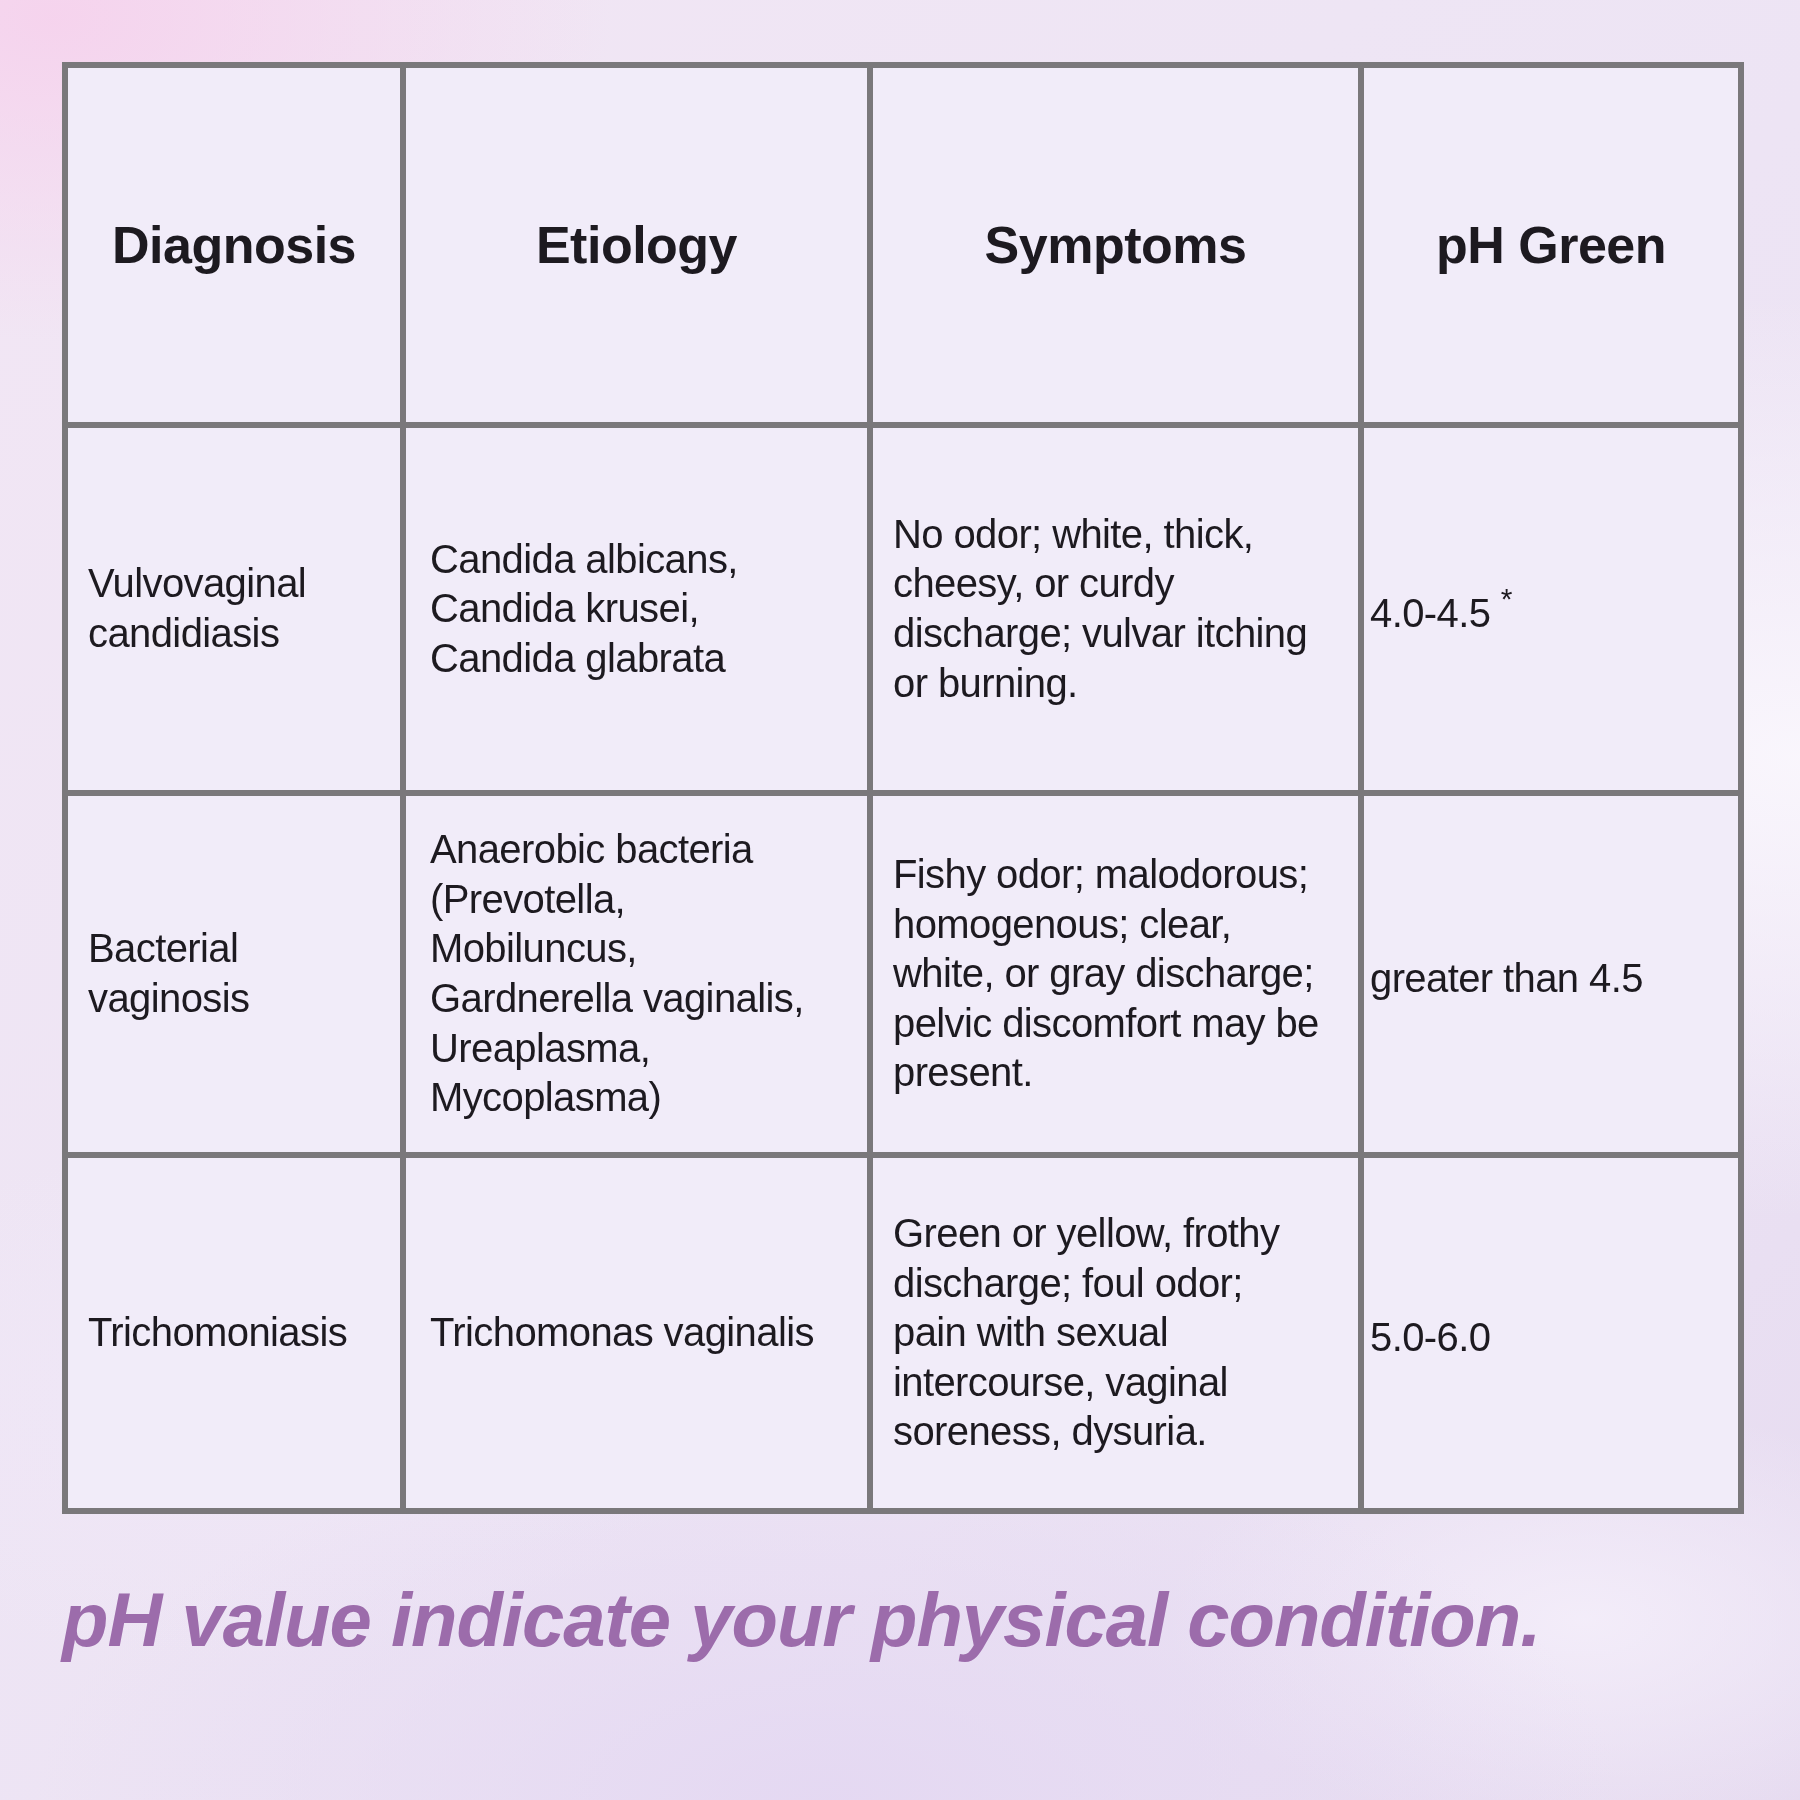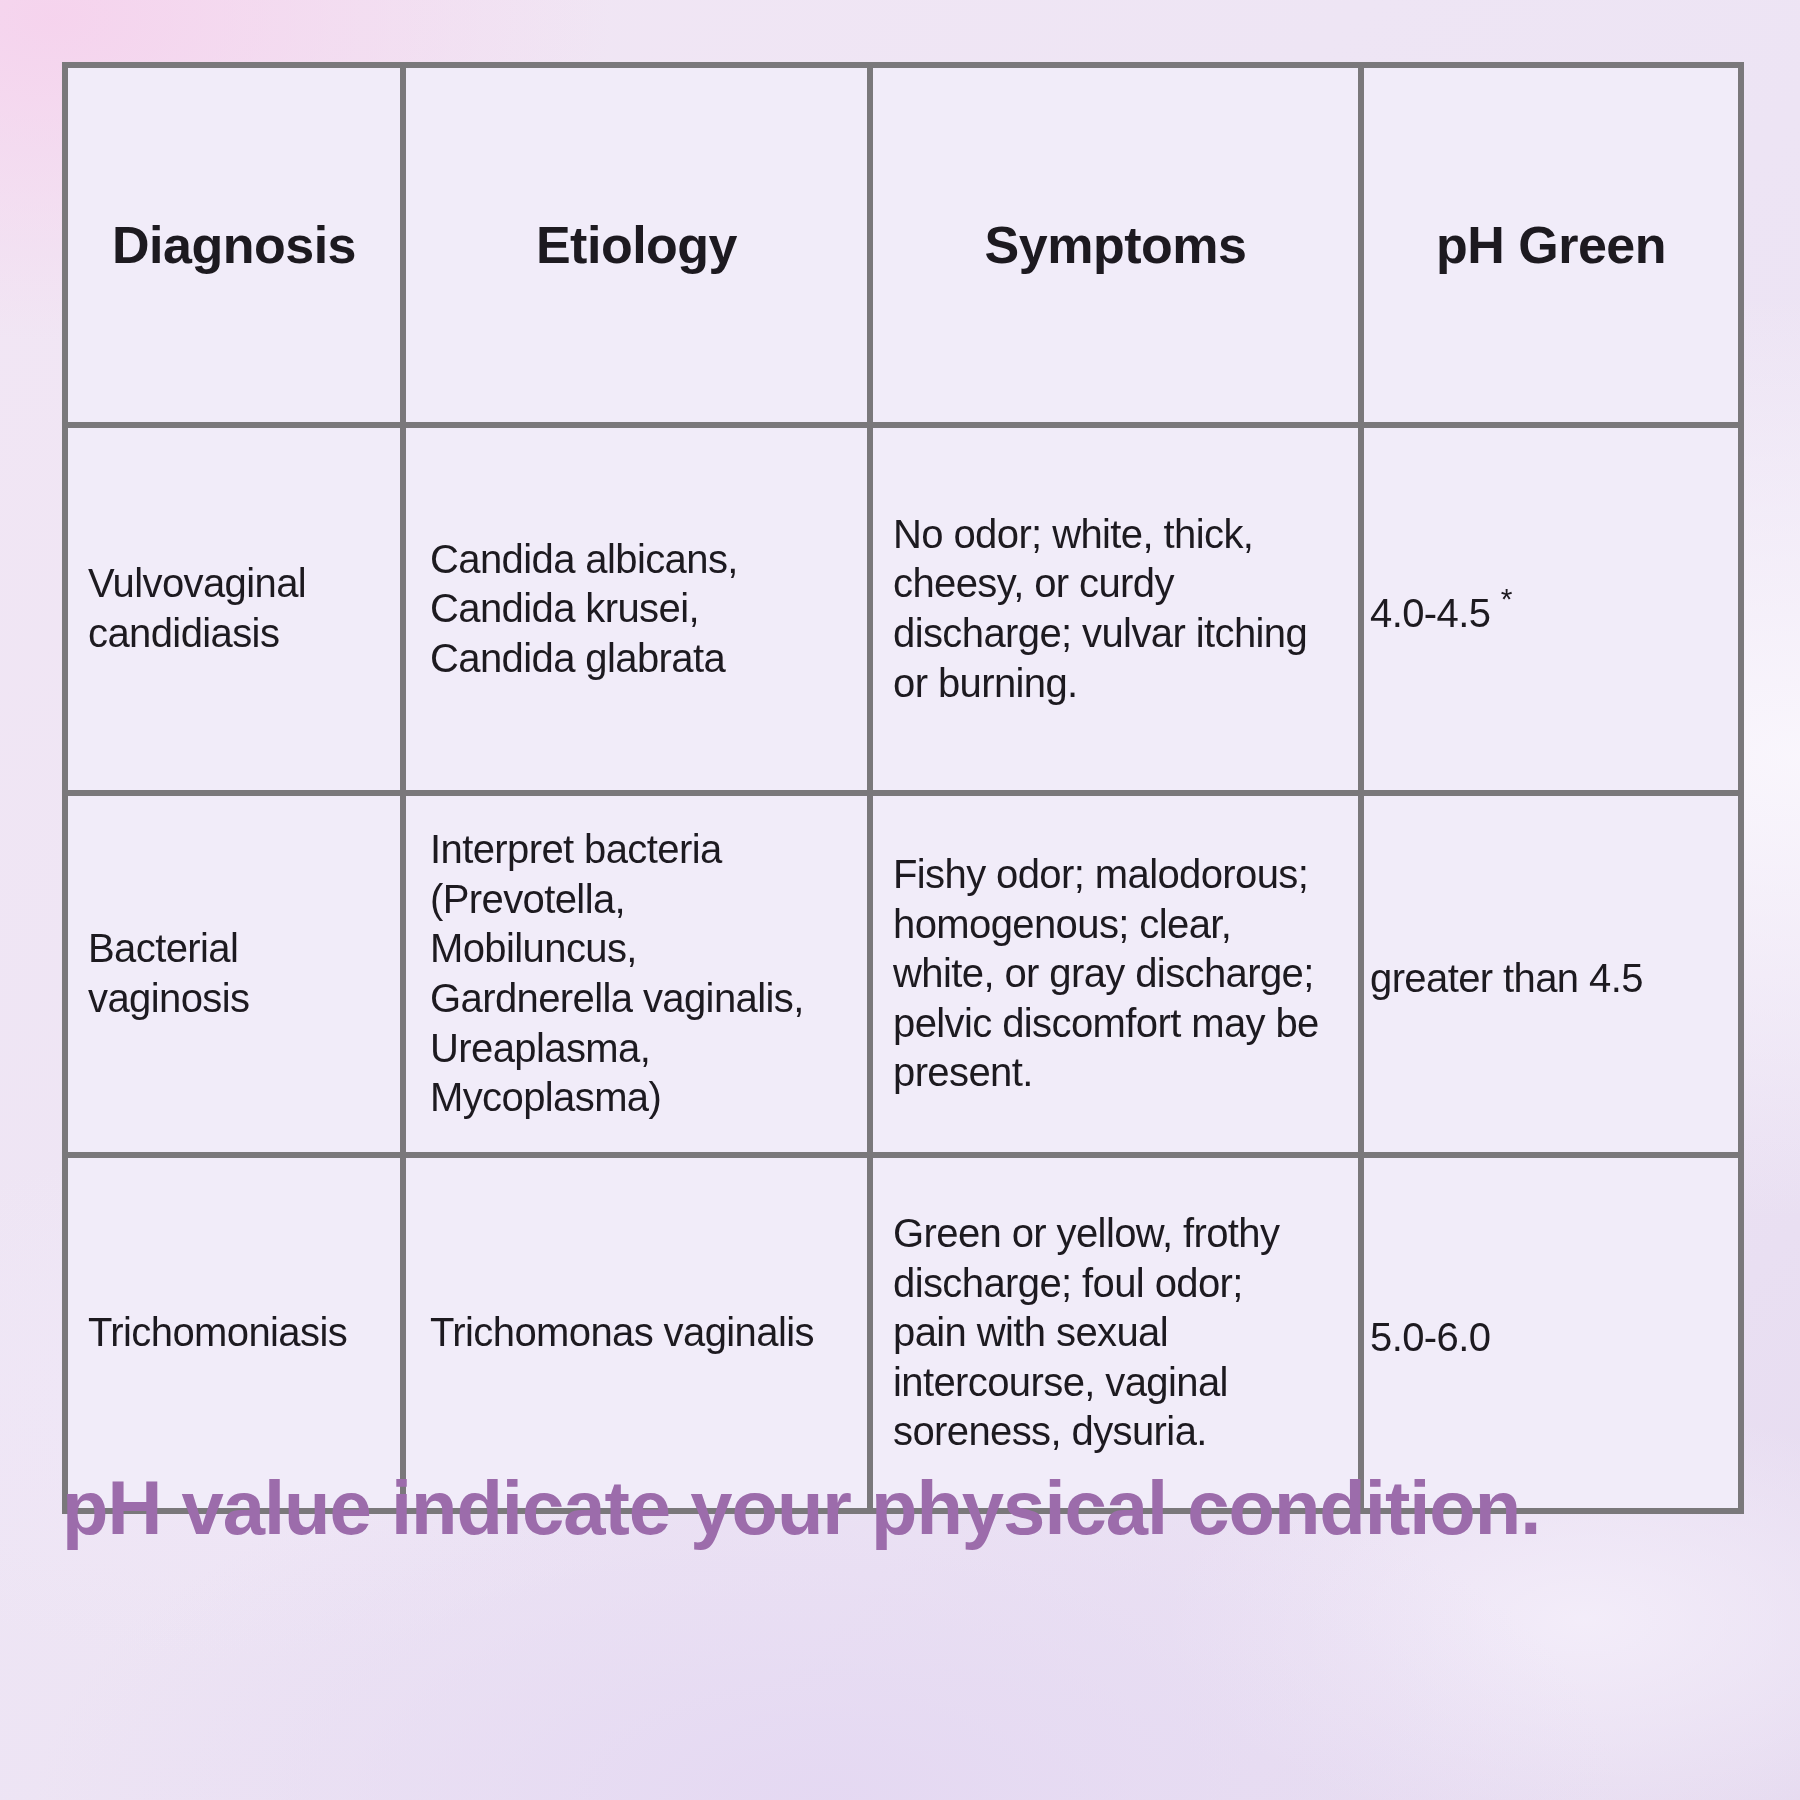--- a/index.html
+++ b/index.html
@@ -61,27 +61,28 @@
   }
   table.dx td.ph sup {
     font-size: 30px;
     vertical-align: 18px;
     letter-spacing: 0;
   }
 
   .caption {
     position: absolute;
     left: 62px;
-    top: 1460px;
+    top: 1572px;
     width: 1700px;
     font-size: 76px;
     font-weight: 700;
     letter-spacing: -1px;
     line-height: 1.25;
     color: #9c6cab;
+    font-style: italic;
   }
 </style>
 </head>
 <body>
 
 <div class="stage">
 
   <table class="dx">
     <colgroup>
         <col class="c1">
@@ -106,21 +107,21 @@
 Candida glabrata</span></td>
         <td><span class="cellText">No odor; white, thick,
 cheesy, or curdy
 discharge; vulvar itching
 or burning.</span></td>
         <td class="ph"><span>4.0-4.5 </span><sup>*</sup></td>
       </tr>
       <tr class="r2">
         <td><span class="cellText">Bacterial
 vaginosis</span></td>
-        <td class="etio"><span class="cellText">Interpret bacteria
+        <td class="etio"><span class="cellText">Anaerobic bacteria
 (Prevotella,
 Mobiluncus,
 Gardnerella vaginalis,
 Ureaplasma,
 Mycoplasma)</span></td>
         <td><span class="cellText">Fishy odor; malodorous;
 homogenous; clear,
 white, or gray discharge;
 pelvic discomfort may be
 present.</span></td>

